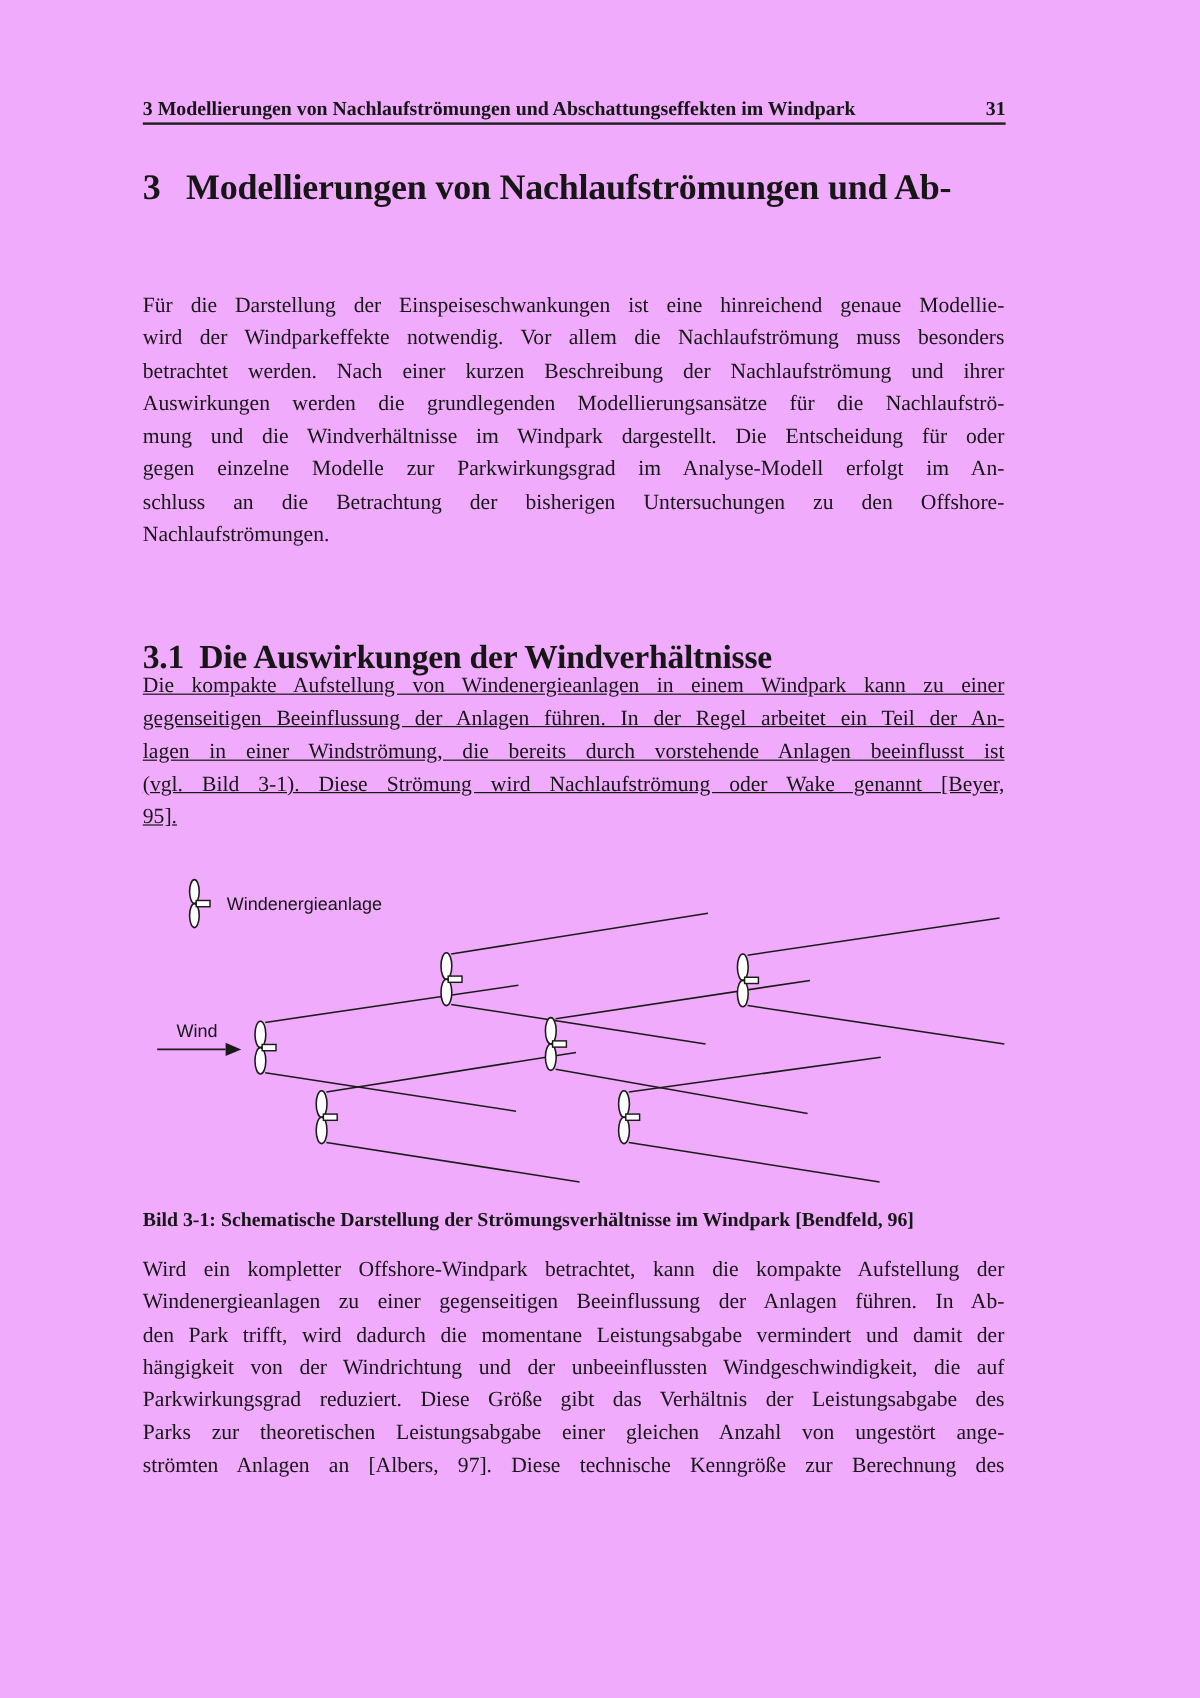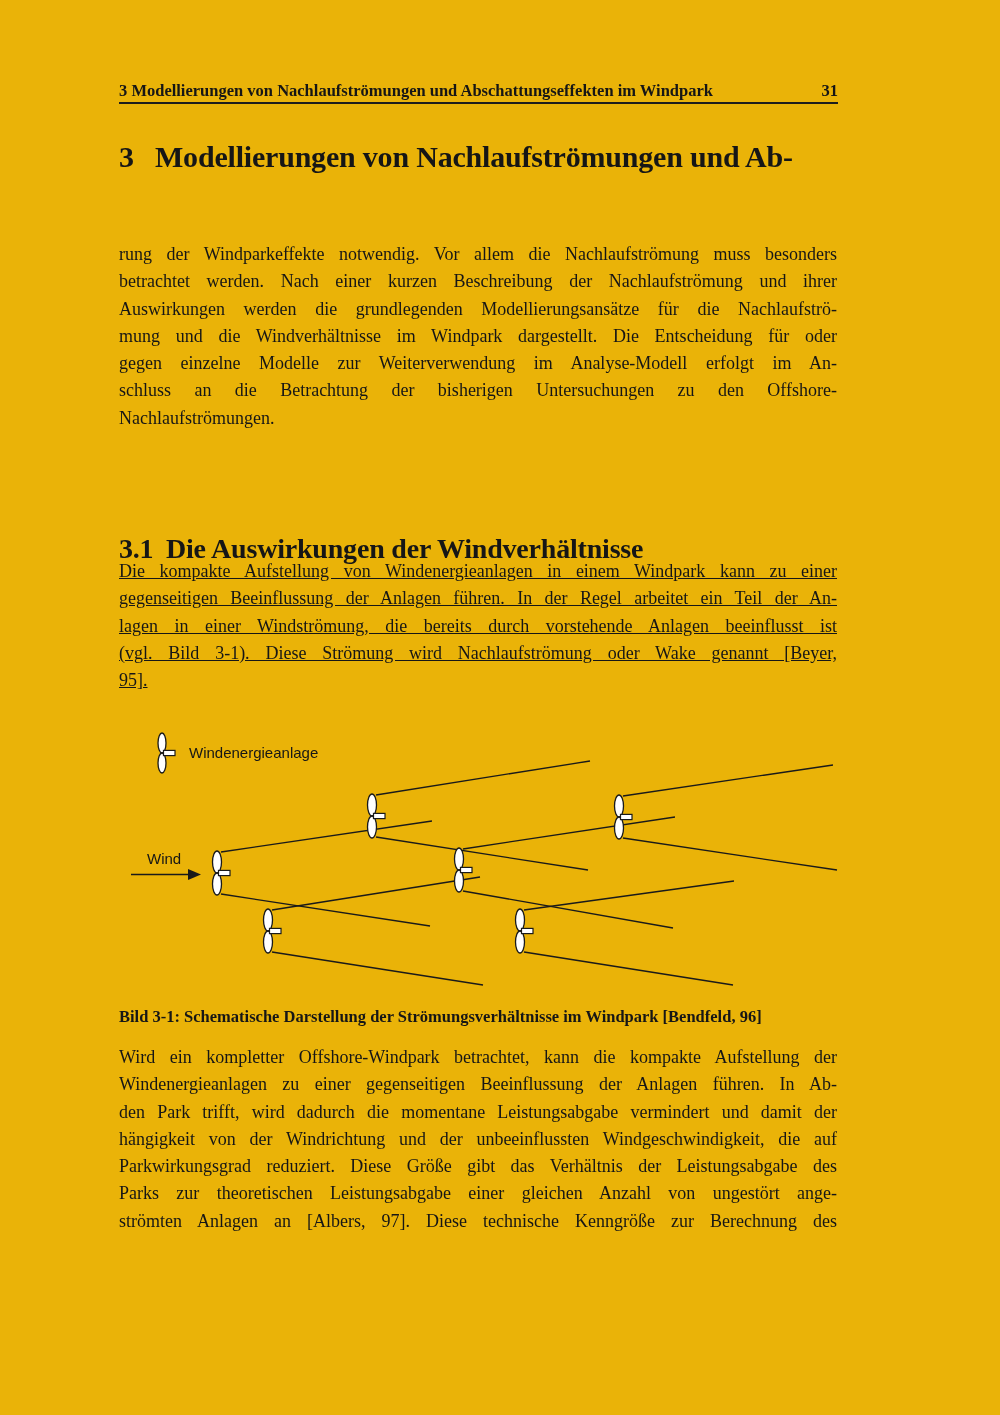--- a/index.html
+++ b/index.html
@@ -1,18 +1,18 @@
 <!DOCTYPE html>
 <html><head>
 <meta charset="utf-8">
 <style>
   html,body { margin:0; padding:0; background:#e8e8e8; }
   .page {
     position:relative; width:1000px; height:1415px;
-    background:#eab308; margin:0 auto; overflow:hidden;
+    background:#f0abfc; margin:0 auto; overflow:hidden;
     color:#161616;
   }
   .serif { font-family:"Liberation Serif","DejaVu Serif",serif; }
 
   .running-header {
     position:absolute; top:81px; left:119px; width:719px;
     display:flex; justify-content:space-between; align-items:baseline;
     font:bold 16.5px/19px "Liberation Serif","DejaVu Serif",serif;
   }
   .rule {
@@ -71,25 +71,26 @@
   <div class="rule"></div>
 
   <div class="chapter-heading serif">
     <div class="h-num">3</div>
     <div class="h-text">
       <div>Modellierungen von Nachlaufströmungen und Ab-</div>
     </div>
   </div>
 
   <div class="para" id="para1">
-      <div class="tline">rung der Windparkeffekte notwendig. Vor allem die Nachlaufströmung muss besonders</div>
+      <div class="tline">Für die Darstellung der Einspeiseschwankungen ist eine hinreichend genaue Modellie-</div>
+      <div class="tline">wird der Windparkeffekte notwendig. Vor allem die Nachlaufströmung muss besonders</div>
       <div class="tline">betrachtet werden. Nach einer kurzen Beschreibung der Nachlaufströmung und ihrer</div>
       <div class="tline">Auswirkungen werden die grundlegenden Modellierungsansätze für die Nachlaufströ-</div>
       <div class="tline">mung und die Windverhältnisse im Windpark dargestellt. Die Entscheidung für oder</div>
-      <div class="tline">gegen einzelne Modelle zur Weiterverwendung im Analyse-Modell erfolgt im An-</div>
+      <div class="tline">gegen einzelne Modelle zur Parkwirkungsgrad im Analyse-Modell erfolgt im An-</div>
       <div class="tline">schluss an die Betrachtung der bisherigen Untersuchungen zu den Offshore-</div>
       <div class="tline tline-last">Nachlaufströmungen.</div>
     </div>
 
   <div class="section-heading serif">
     <div class="h-num">3.1</div>
     <div>Die Auswirkungen der Windverhältnisse</div>
   </div>
 
   <div class="para" id="para2">

